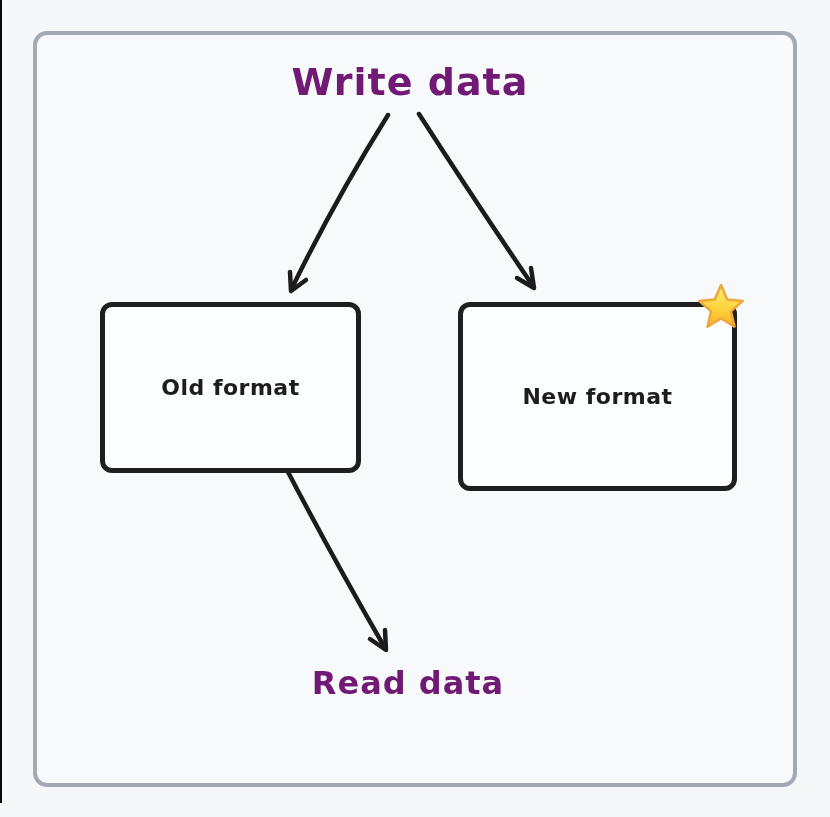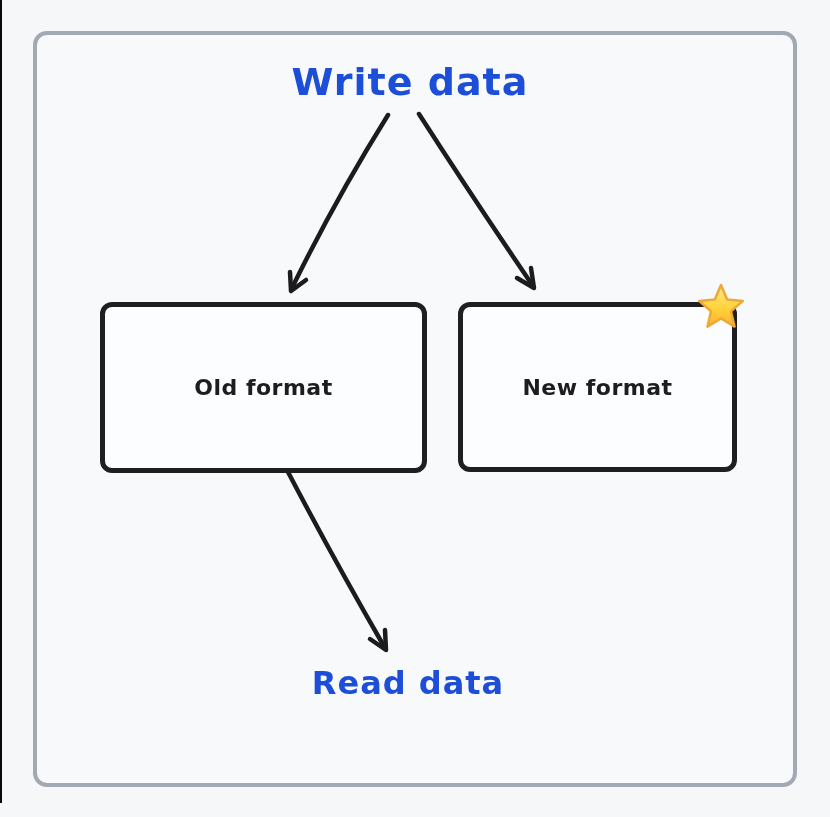--- a/index.html
+++ b/index.html
@@ -45,39 +45,39 @@
   .arrows path {
     fill: none;
     stroke: #1c1c1e;
     stroke-width: 4.5;
     stroke-linecap: round;
     stroke-linejoin: round;
   }
   .flow-label {
     position: absolute;
     transform: translateX(-50%);
-    color: #1d4ed8;
+    color: #701a75;
     font-weight: bold;
     white-space: nowrap;
     letter-spacing: 1px;
   }
   .flow-label.top    { left: 410px; top: 60px;  font-size: 38px; }
   .flow-label.bottom { left: 408px; top: 664px; font-size: 32px; }
   .node {
     position: absolute;
     box-sizing: border-box;
     border: 5px solid #1f1f22;
     border-radius: 12px;
     background: #fcfdfe;
     display: flex;
     align-items: center;
     justify-content: center;
   }
-  .node-old { left: 100px; top: 302px; width: 327px; height: 171px; }
-  .node-new { left: 458px; top: 302px; width: 279px; height: 170px; }
+  .node-old { left: 100px; top: 302px; width: 261px; height: 171px; }
+  .node-new { left: 458px; top: 302px; width: 279px; height: 189px; }
   .node-label {
     color: #1d1d21;
     font-size: 22px;
     font-weight: bold;
     letter-spacing: 0.5px;
     white-space: nowrap;
   }
   .star {
     position: absolute;
     left: 697px;

